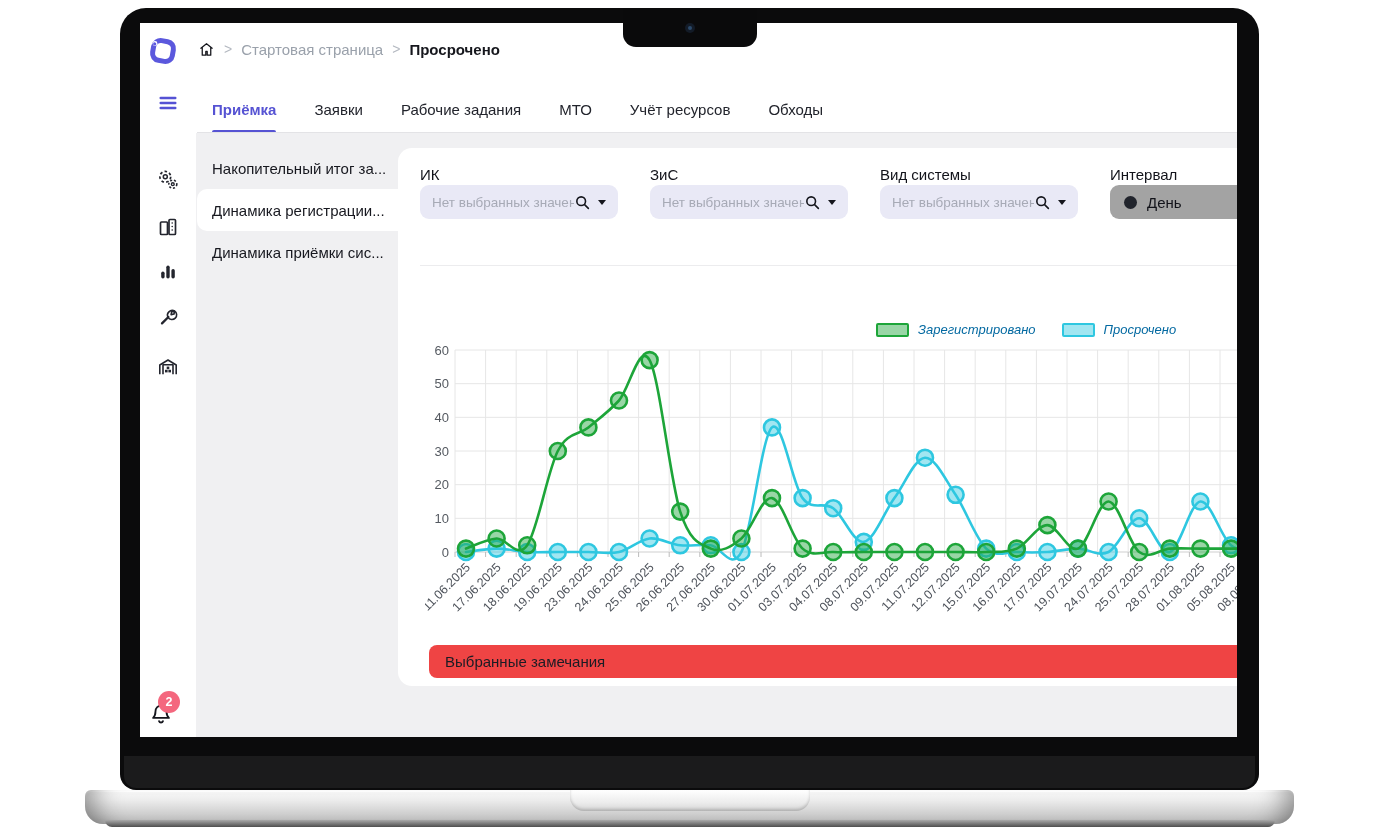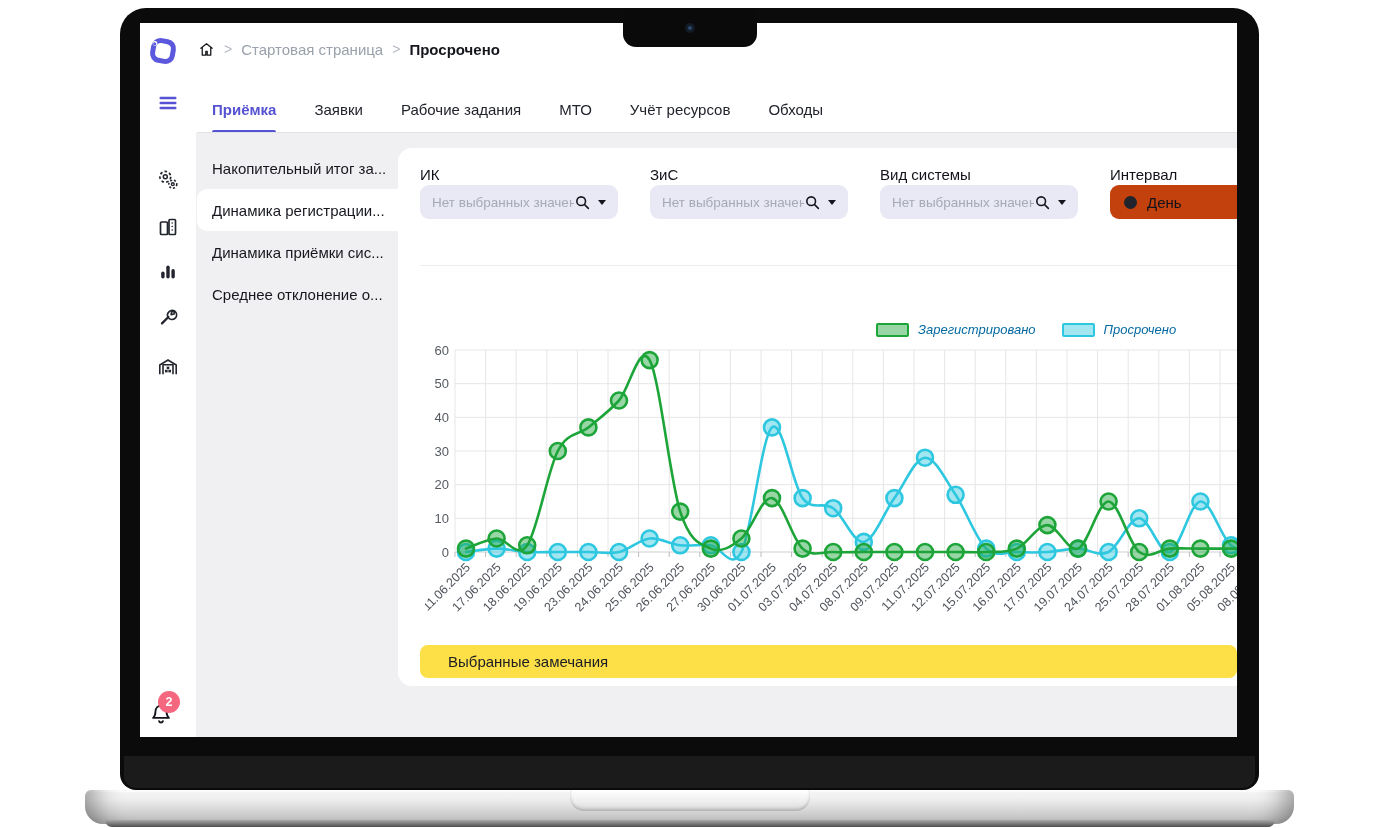--- a/index.html
+++ b/index.html
@@ -62,35 +62,35 @@
   
   .panel { position:absolute; left:258px; top:125px; width:839px; height:538px; background:#fff; border-radius:14px 0 0 14px; overflow:hidden; }
 
   .filters { position:absolute; left:22px; top:18px; display:flex; gap:32px; }
   .filter-group { width:198px; }
   .filter-group.interval { width:190px; }
   .filter-label { font-size:15px; color:#12131a; margin-bottom:2px; }
   .select-pill { height:34px; background:#e9e9f6; border-radius:9px; display:flex; align-items:center; padding:0 12px; cursor:pointer; }
   .select-placeholder { flex:1; font-size:13.5px; color:#a7aab6; white-space:nowrap; overflow:hidden; }
   .caret { width:0; height:0; border-left:4px solid transparent; border-right:4px solid transparent; border-top:5px solid #15161d; margin-left:7px; }
-  .interval-pill { height:34px; background:#c2410c; border-radius:9px; display:flex; align-items:center; padding:12px 14px; gap:10px; cursor:pointer; }
+  .interval-pill { height:34px; background:#a3a3a3; border-radius:9px; display:flex; align-items:center; padding:12px 14px; gap:10px; cursor:pointer; }
   .interval-dot { width:13px; height:13px; border-radius:50%; background:#21242c; }
   .interval-value { font-size:15px; color:#12131a; }
 
   .panel-divider { position:absolute; left:22px; top:117px; width:817px; height:1px; background:#ececee; }
 
   .legend { position:absolute; left:478px; top:174px; display:flex; align-items:center; gap:26px; }
   .legend-item { display:flex; align-items:center; gap:9px; cursor:pointer; }
   .legend-swatch { width:33px; height:14px; border-radius:2px; border:2px solid; }
   .legend-label { font-size:13px; color:#0369a1;font-style:italic; }
 
   .chart-wrap { position:absolute; left:27px; top:187px; width:812px; height:308px; }
 
-  .bottom-bar { position:absolute; left:22px; top:497px; width:817px; height:33px; background:#fde047; border-radius:8px;
-    display:flex; align-items:center; padding-left:28px; cursor:pointer; }
+  .bottom-bar { position:absolute; left:31px; top:497px; width:817px; height:33px; background:#ef4444; border-radius:8px;
+    display:flex; align-items:center; padding-left:16px; cursor:pointer; }
   .bottom-bar-label { font-size:15px; font-weight:500; color:#1b1c24; }
 
   
   .bell-area { position:absolute; left:6px; top:664px; width:48px; height:46px; cursor:pointer; }
   .badge { position:absolute; left:12px; top:4px; width:22px; height:22px; border-radius:50%; background:#f4677e;
     color:#fff; font-size:12.5px; font-weight:700; display:flex; align-items:center; justify-content:center; }
   .bell-svg { position:absolute; left:2px; top:14px; }
 
   svg text { font-family:"Liberation Sans","DejaVu Sans",sans-serif; }
 </style>
@@ -181,21 +181,20 @@
         <div class="tab">Обходы</div>
       </div>
     <div class="tabs-border"></div>
 
     <div class="workspace"></div>
 
     <div class="report-list" id="reportList">
         <div class="report-item">Накопительный итог за...</div>
         <div class="report-item active">Динамика регистрации...</div>
         <div class="report-item">Динамика приёмки сис...</div>
-        <div class="report-item">Среднее отклонение о...</div>
       </div>
 
     <div class="panel">
       <div class="filters" id="filters">
           <div class="filter-group">
             <div class="filter-label">ИК</div>
             <div class="select-pill">
               <span class="select-placeholder">Нет выбранных значен...</span>
               <svg width="17" height="17" viewBox="0 0 18 18">
                 <circle cx="7.6" cy="7.6" r="4.6" fill="none" stroke="#15161d" stroke-width="1.7"></circle>

